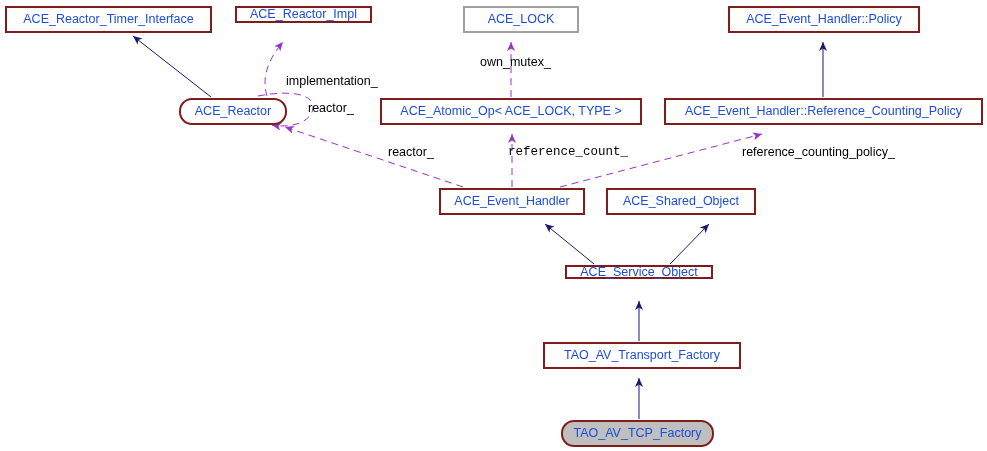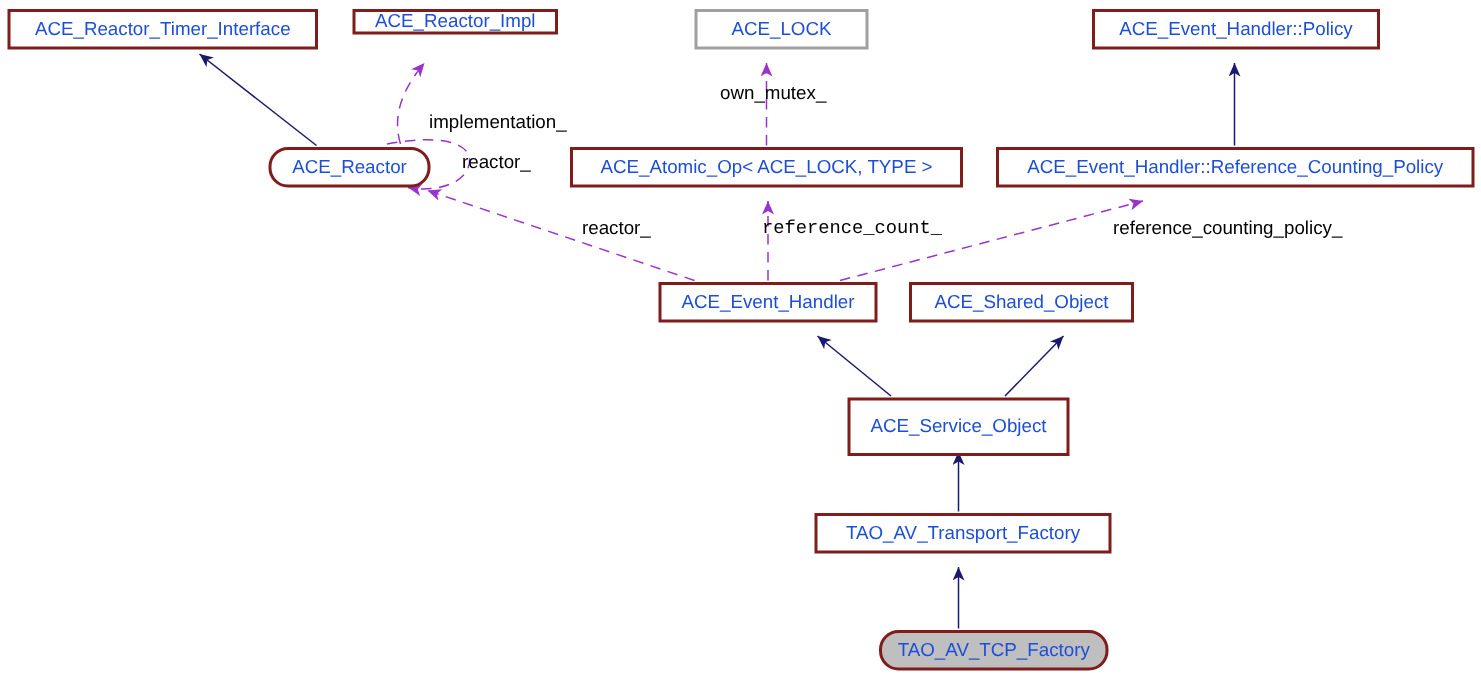--- a/index.html
+++ b/index.html
@@ -95,23 +95,23 @@
 
   <div class="node" style="left: 5px; top: 6px; width: 207px; height: 27px;">ACE_Reactor_Timer_Interface</div>
   <div class="node" style="left: 235px; top: 6px; width: 137px; height: 17px;">ACE_Reactor_Impl</div>
   <div class="node gray-border" style="left: 463px; top: 6px; width: 116px; height: 27px;">ACE_LOCK</div>
   <div class="node" style="left: 728px; top: 6px; width: 192px; height: 27px;">ACE_Event_Handler::Policy</div>
   <div class="node" style="left: 179px; top: 98px; width: 108px; height: 27px; border-radius: 13px;">ACE_Reactor</div>
   <div class="node" style="left: 380px; top: 98px; width: 262px; height: 27px;">ACE_Atomic_Op&lt; ACE_LOCK, TYPE &gt;</div>
   <div class="node" style="left: 664px; top: 98px; width: 319px; height: 27px;">ACE_Event_Handler::Reference_Counting_Policy</div>
   <div class="node" style="left: 439px; top: 188px; width: 146px; height: 27px;">ACE_Event_Handler</div>
   <div class="node" style="left: 606px; top: 188px; width: 150px; height: 27px;">ACE_Shared_Object</div>
-  <div class="node" style="left: 565px; top: 265px; width: 148px; height: 39px;">ACE_Service_Object</div>
+  <div class="node" style="left: 565px; top: 265px; width: 148px; height: 14px;">ACE_Service_Object</div>
   <div class="node" style="left: 543px; top: 342px; width: 198px; height: 27px;">TAO_AV_Transport_Factory</div>
-  <div class="node filled" style="left: 586px; top: 420px; width: 153px; height: 27px; border-radius: 13px;">TAO_AV_TCP_Factory</div>
+  <div class="node filled" style="left: 561px; top: 420px; width: 153px; height: 27px; border-radius: 13px;">TAO_AV_TCP_Factory</div>
 
   <div class="edge-label" style="left: 270px; top: 75px; padding-left: 16px;">implementation_</div>
   <div class="edge-label" style="left: 308px; top: 102px;">reactor_</div>
   <div class="edge-label" style="left: 388px; top: 146px;">reactor_</div>
   <div class="edge-label" style="left: 480px; top: 56px;">own_mutex_</div>
   <div class="edge-label" style="left: 508px; top: 146px; font-family: Liberation Mono, monospace;">reference_count_</div>
   <div class="edge-label" style="left: 727px; top: 146px; margin-left: 15px;">reference_counting_policy_</div>
 
 </div>
 

